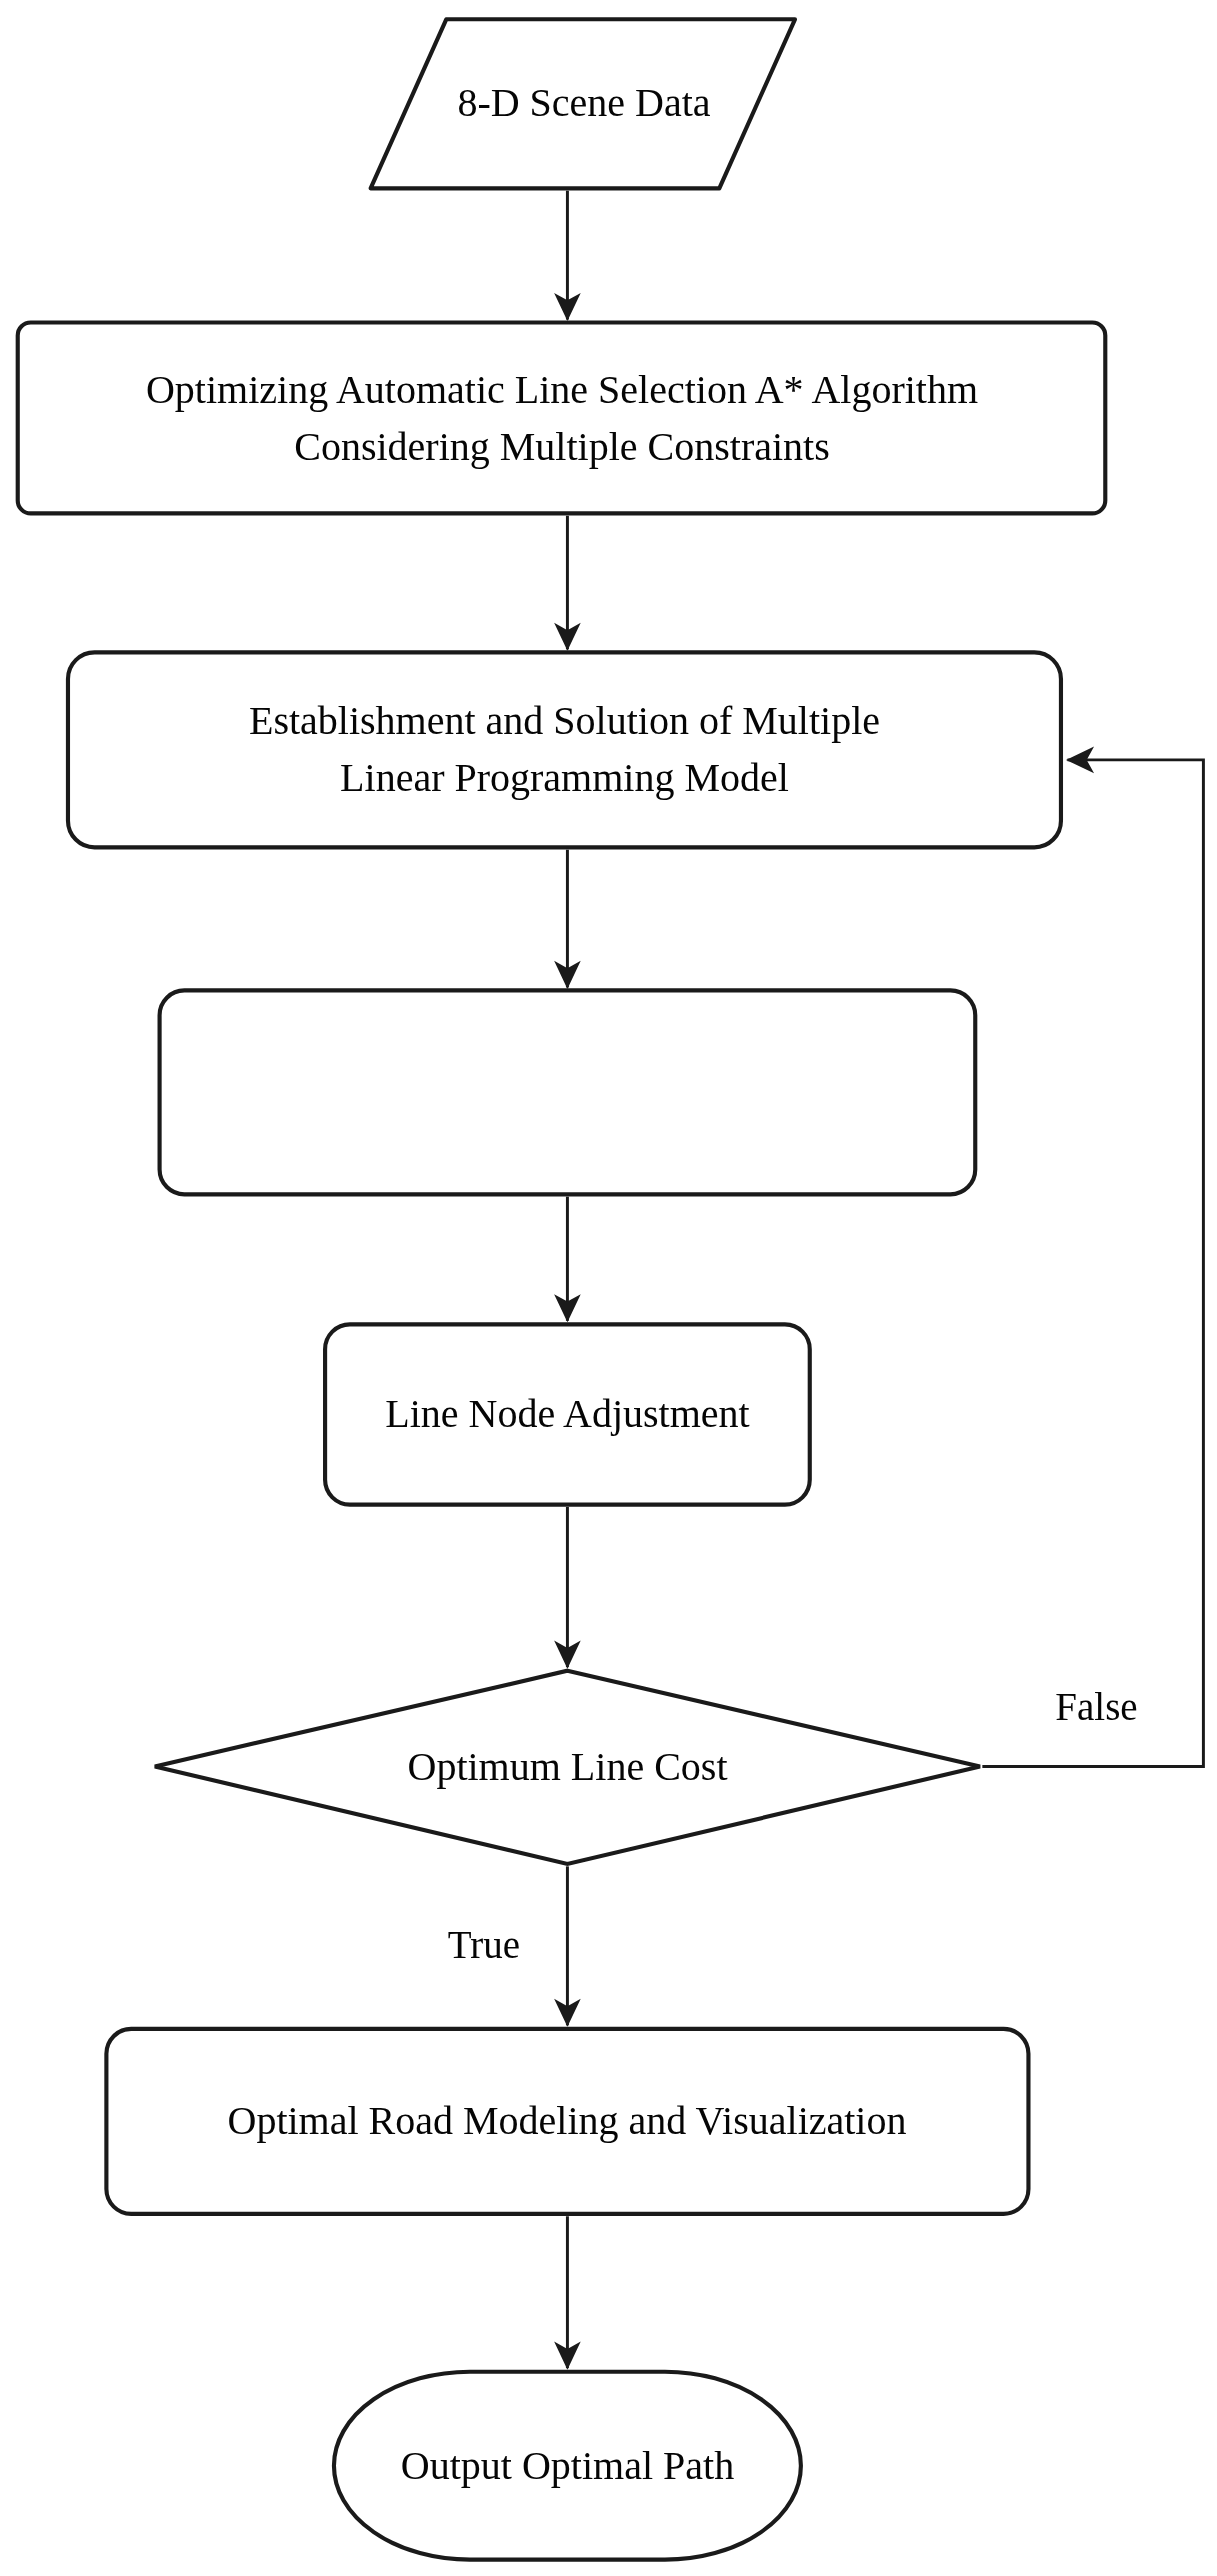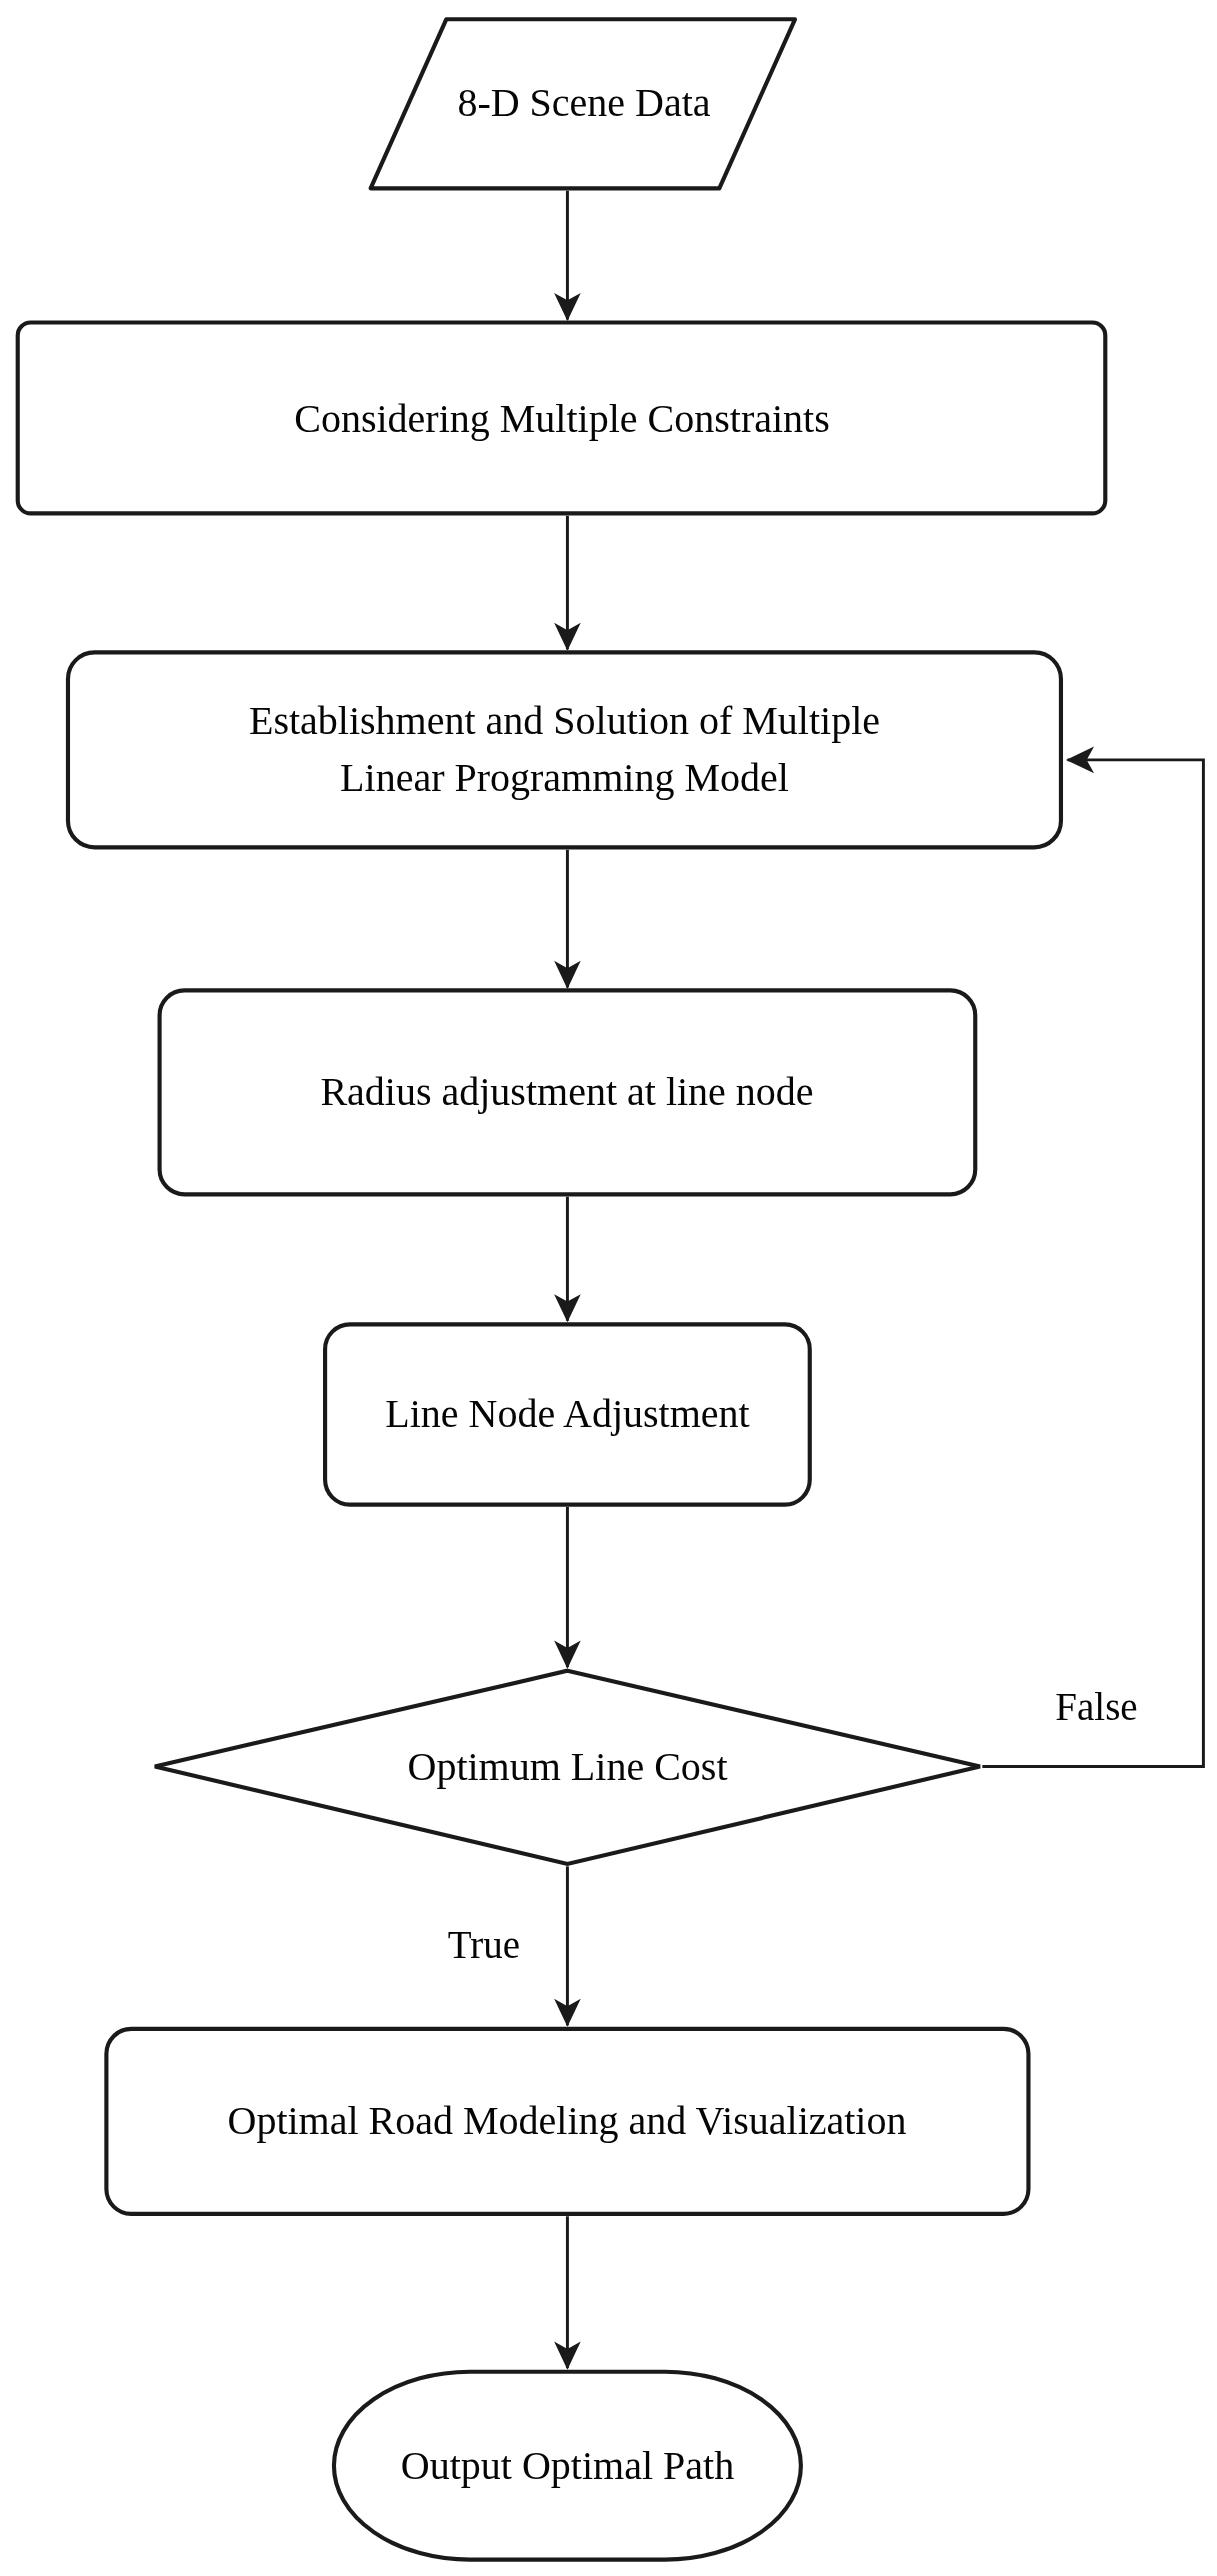--- a/index.html
+++ b/index.html
@@ -89,31 +89,29 @@
     <polygon class="shape sharp" points="960,2826 1658,2988 960,3153 262,2988"></polygon>
     <rect class="shape" x="180" y="3432" width="1560" height="313" rx="42"></rect>
     <rect class="shape" x="565" y="4012" width="790" height="318" rx="230"></rect>
   </svg>
 
   <div class="node-label" style="left:402px;top:19px;width:364px;height:169px;">
     <span>8-D Scene Data</span>
   </div>
 
   <div class="node-label" style="left:24px;top:325px;width:1076px;height:188px;">
+    <span>Optimizing Automatic Line Selection A* Algorithm</span>
     <span>Considering Multiple Constraints</span>
   </div>
 
   <div class="node-label" style="left:74px;top:655px;width:981px;height:189px;">
     <span>Establishment and Solution of Multiple</span>
     <span>Linear Programming Model</span>
   </div>
 
-  <div class="node-label" style="left:171px;top:993px;width:792px;height:198px;">
-    <span>Radius adjustment at line node</span>
-  </div>
 
   <div class="node-label" style="left:331px;top:1327px;width:473px;height:174px;">
     <span>Line Node Adjustment</span>
   </div>
 
   <div class="node-label" style="left:248px;top:1673px;width:639px;height:189px;">
     <span>Optimum Line Cost</span>
   </div>
 
   <div class="node-label" style="left:112px;top:2032px;width:910px;height:179px;">

